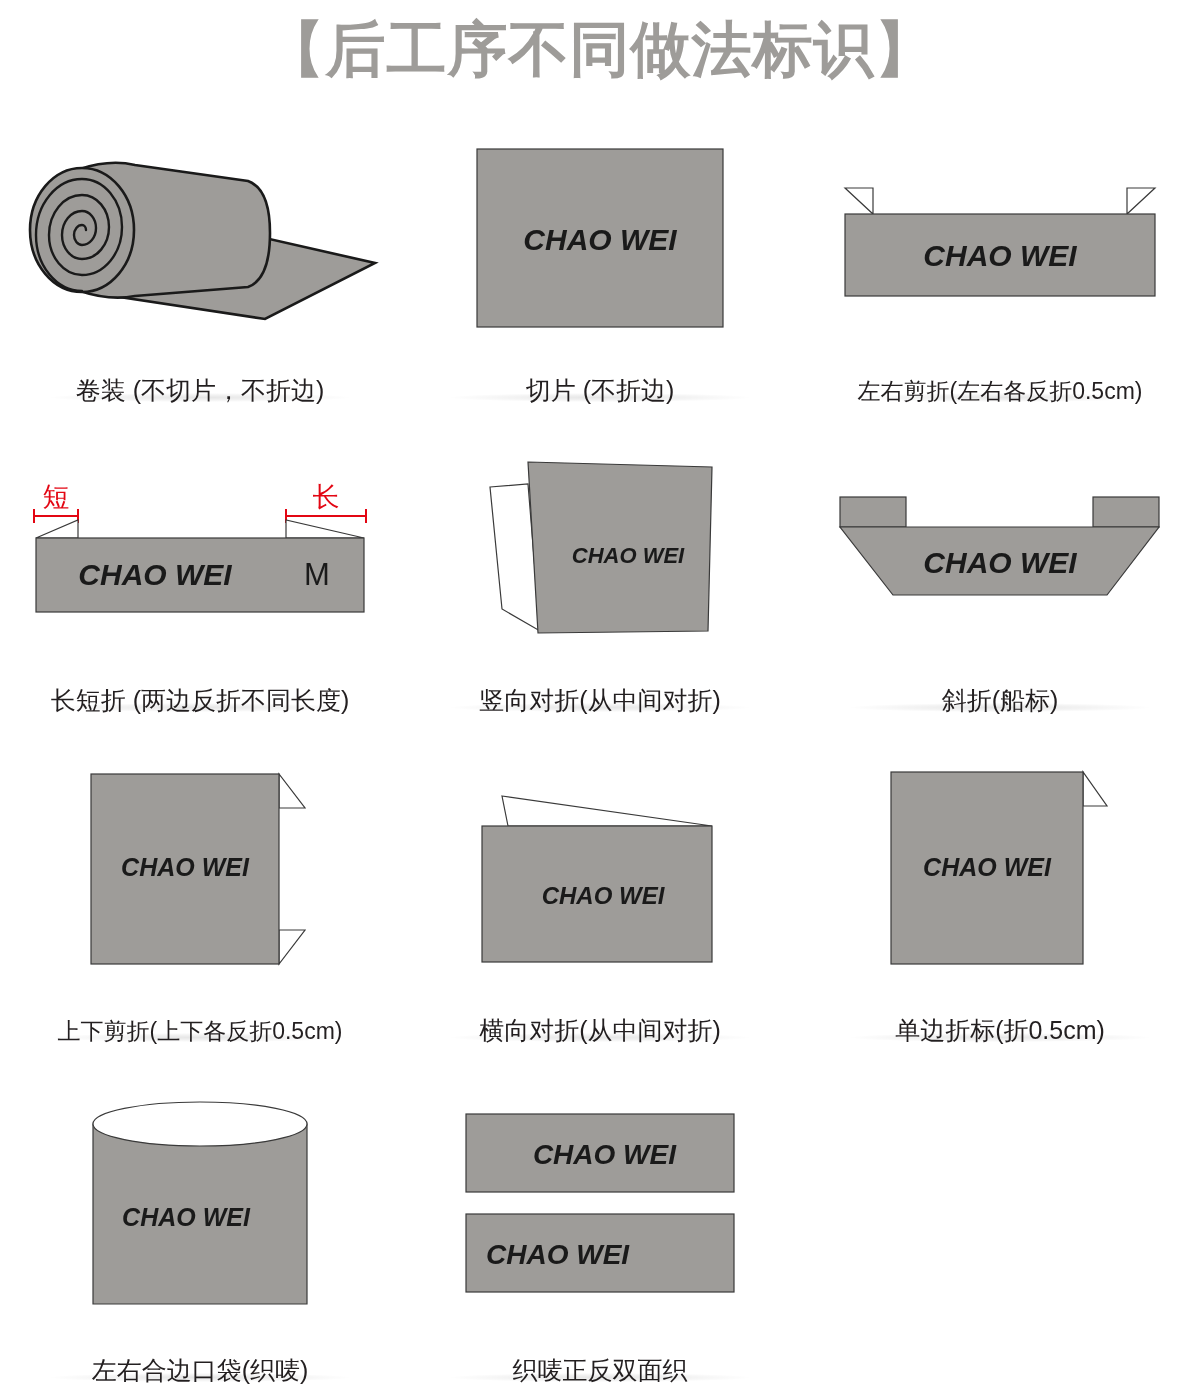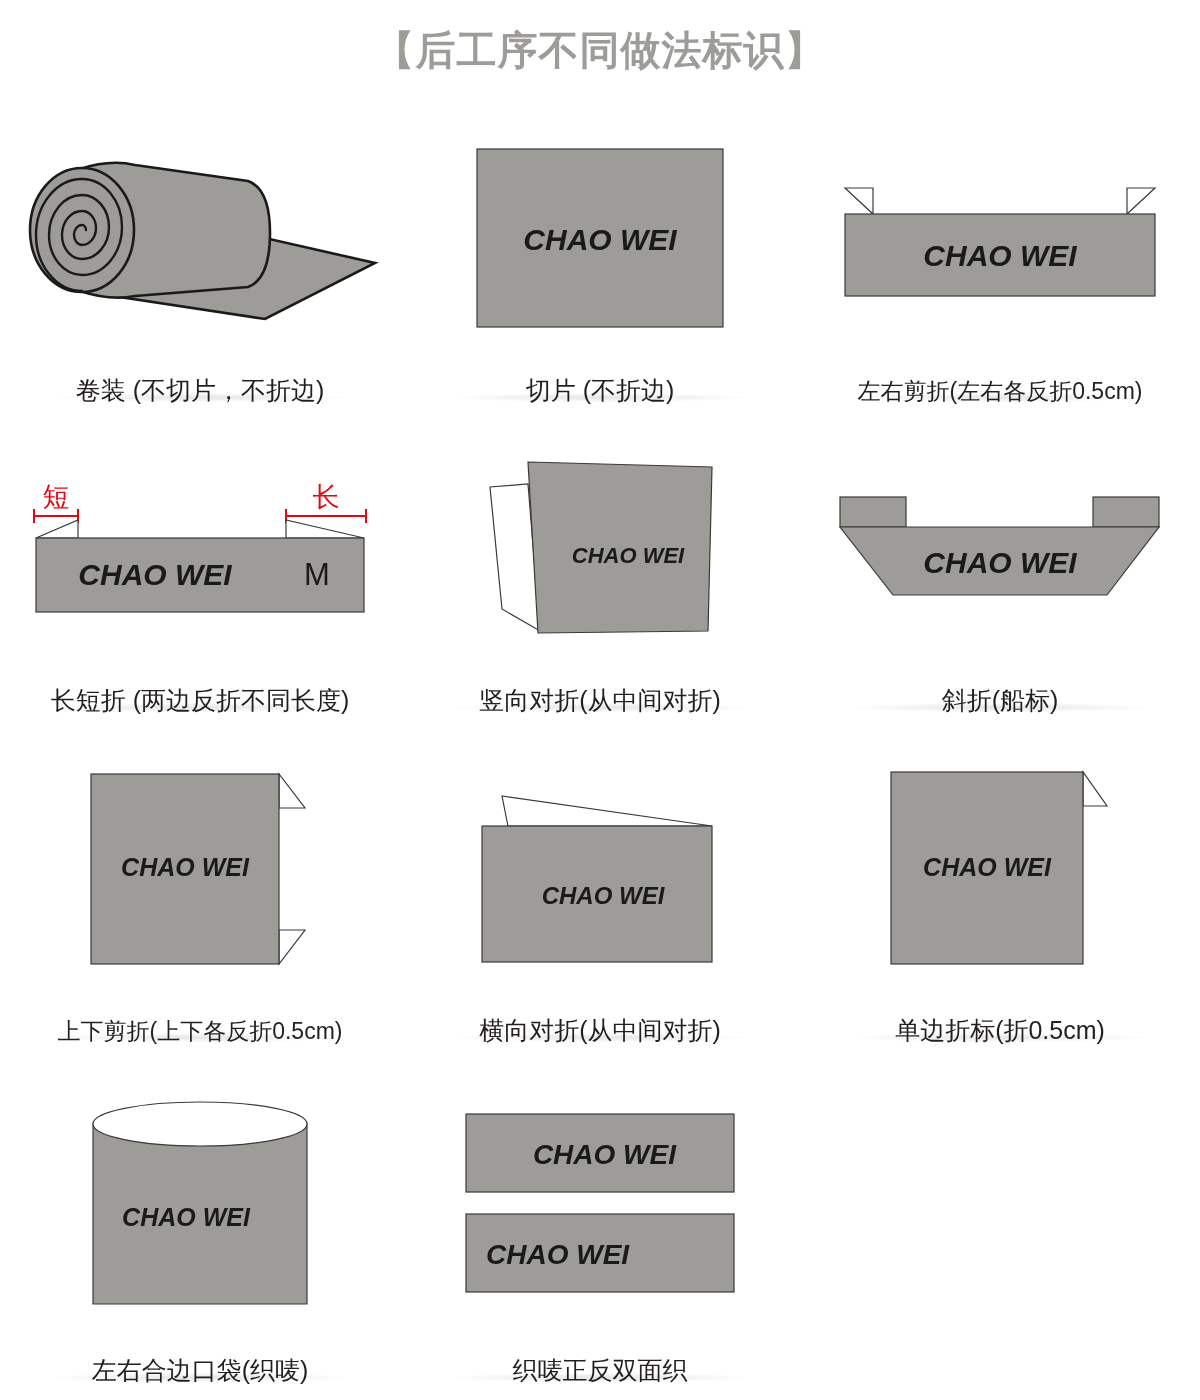--- a/index.html
+++ b/index.html
@@ -18,21 +18,21 @@
 
   
   .title-bar {
     width: 1200px;
     height: 100px;
     display: flex;
     align-items: center;
     justify-content: center;
   }
   .title-text {
-    font-size: 40px;
+    font-size: 60px;
     font-weight: bold;
     color: #9e9c99;
     letter-spacing: 1px;
     line-height: 1;
     white-space: nowrap;
   }
 
   
   .grid {
     width: 1200px;

